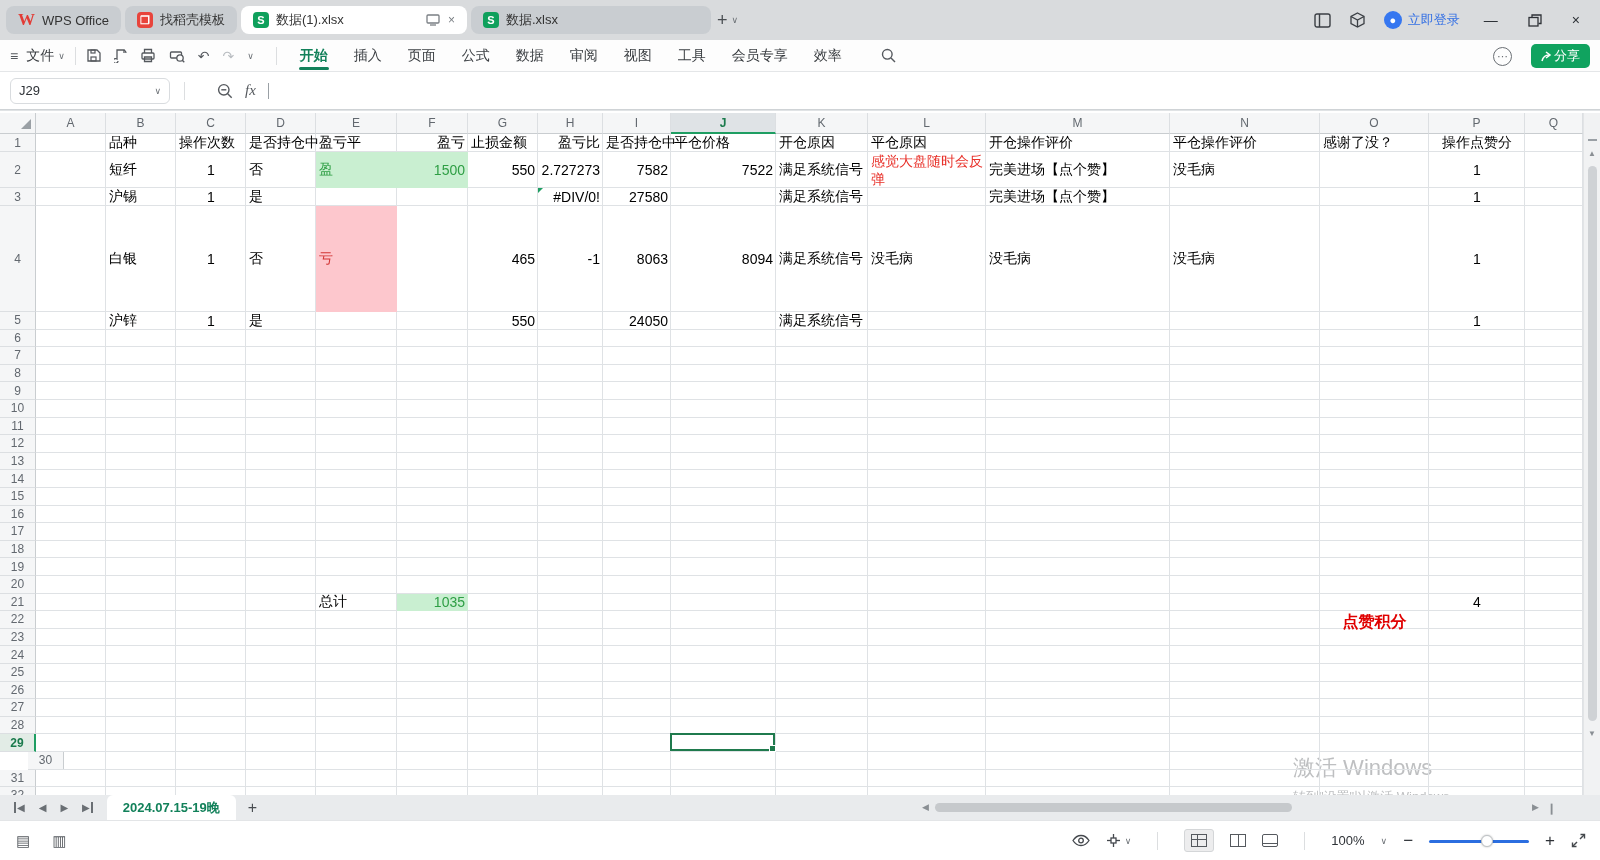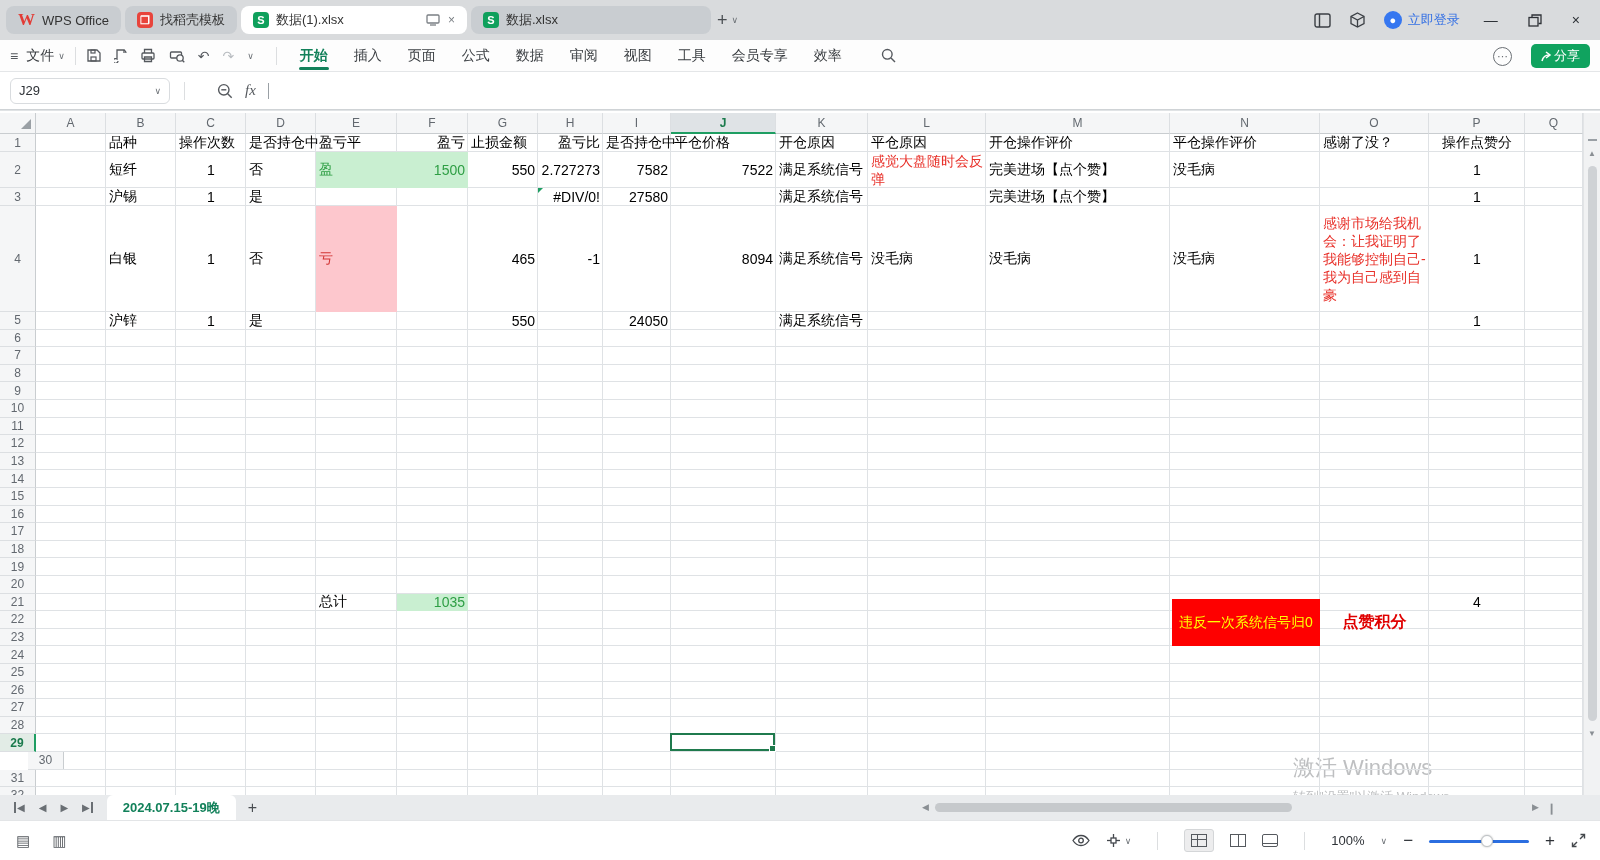--- a/index.html
+++ b/index.html
@@ -365,39 +365,38 @@
       <div class="cell a-r" style="left: 603px; top: 77px; width: 68px; height: 18px;">27580</div>
       <div class="cell" style="left: 776px; top: 77px; width: 92px; height: 18px;">满足系统信号</div>
       <div class="cell" style="left: 986px; top: 77px; width: 184px; height: 18px;">完美进场【点个赞】</div>
       <div class="cell a-c" style="left: 1429px; top: 77px; width: 96px; height: 18px;">1</div>
       <div class="cell" style="left: 106px; top: 95px; width: 70px; height: 106px;">白银</div>
       <div class="cell a-c" style="left: 176px; top: 95px; width: 70px; height: 106px;">1</div>
       <div class="cell" style="left: 246px; top: 95px; width: 70px; height: 106px;">否</div>
       <div class="cell s-bad" style="left: 316px; top: 95px; width: 81px; height: 106px;">亏</div>
       <div class="cell a-r" style="left: 468px; top: 95px; width: 70px; height: 106px;">465</div>
       <div class="cell a-r" style="left: 538px; top: 95px; width: 65px; height: 106px;">-1</div>
+      <div class="cell a-r" style="left: 603px; top: 95px; width: 68px; height: 106px;">8063</div>
       <div class="cell a-r" style="left: 671px; top: 95px; width: 105px; height: 106px;">8094</div>
       <div class="cell" style="left: 776px; top: 95px; width: 92px; height: 106px;">满足系统信号</div>
       <div class="cell" style="left: 868px; top: 95px; width: 118px; height: 106px;">没毛病</div>
       <div class="cell" style="left: 986px; top: 95px; width: 184px; height: 106px;">没毛病</div>
       <div class="cell" style="left: 1170px; top: 95px; width: 150px; height: 106px;">没毛病</div>
-      <div class="cell s-red w" style="left: 1320px; top: 95px; width: 109px; height: 106px;">感谢市场给我机会：让我证明了我能够控制自己-我为自己感到自豪</div>
       <div class="cell a-c" style="left: 1429px; top: 95px; width: 96px; height: 106px;">1</div>
       <div class="cell" style="left: 106px; top: 201px; width: 70px; height: 17.6px;">沪锌</div>
       <div class="cell a-c" style="left: 176px; top: 201px; width: 70px; height: 17.6px;">1</div>
       <div class="cell" style="left: 246px; top: 201px; width: 70px; height: 17.6px;">是</div>
       <div class="cell a-r" style="left: 468px; top: 201px; width: 70px; height: 17.6px;">550</div>
       <div class="cell a-r" style="left: 603px; top: 201px; width: 68px; height: 17.6px;">24050</div>
       <div class="cell" style="left: 776px; top: 201px; width: 92px; height: 17.6px;">满足系统信号</div>
       <div class="cell a-c" style="left: 1429px; top: 201px; width: 96px; height: 17.6px;">1</div>
       <div class="cell" style="left: 316px; top: 482.6px; width: 81px; height: 17.6px;">总计</div>
       <div class="cell a-r s-good" style="left: 397px; top: 482.6px; width: 71px; height: 17.6px;">1035</div>
       <div class="cell a-c" style="left: 1429px; top: 482.6px; width: 96px; height: 17.6px;">4</div>
       <div class="selbox" style="left: 670px; top: 622.4px; width: 105px; height: 17.6px;"></div>
-      <div class="redbox" style="left: 1172px; top: 488px; width: 148px; height: 47px; background: rgb(254, 0, 0); color: rgb(255, 255, 0);">违反一次系统信号归0</div>
       <div class="likescore" style="left: 1320px; top: 488px; width: 109px; height: 47px; color: rgb(224, 0, 0);">点赞积分</div>
     </div>
 
   <div class="sheetbar">
     <span class="snav">
       <span class="bl">◀</span>
       <span>◀</span>
       <span>▶</span>
       <span class="br">▶</span>
     </span>

